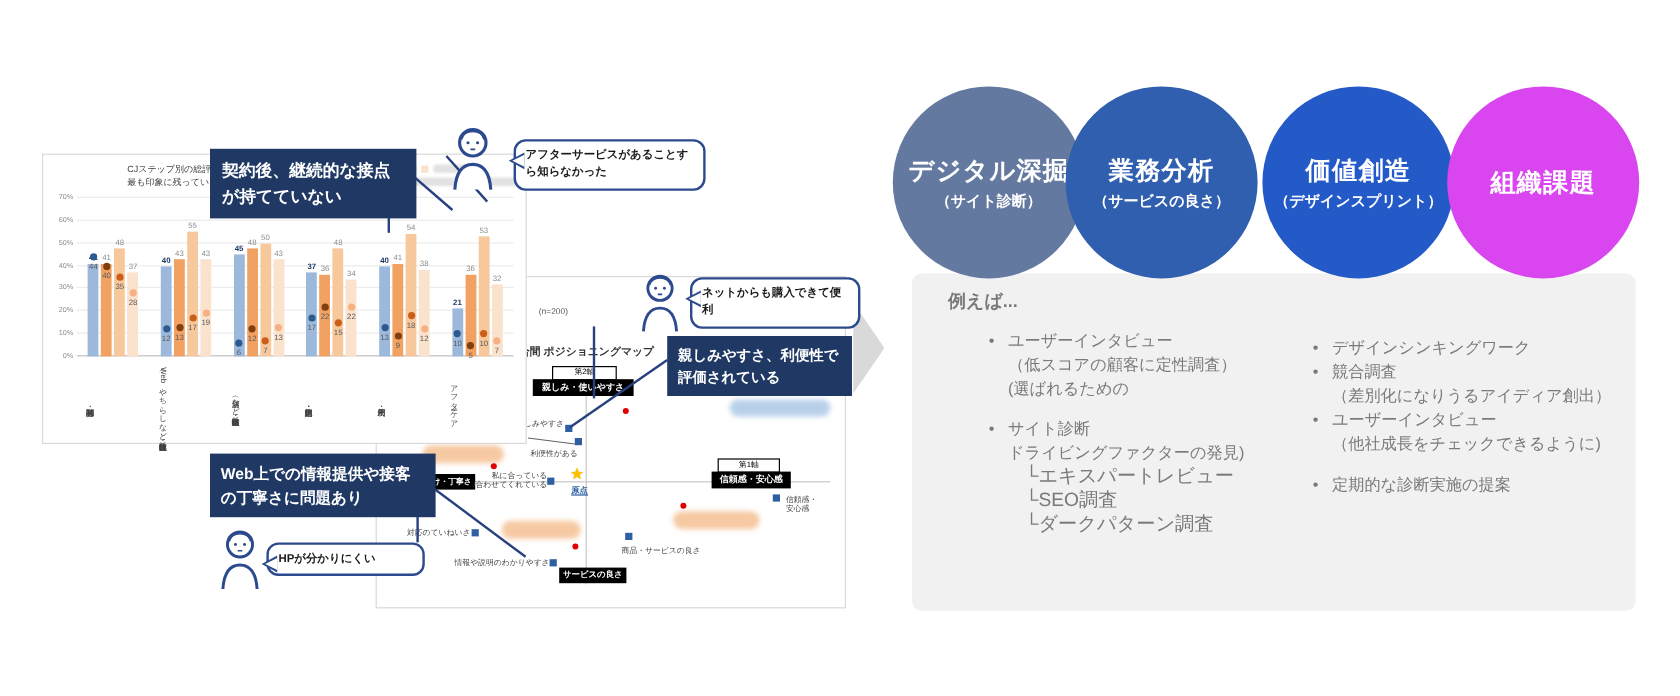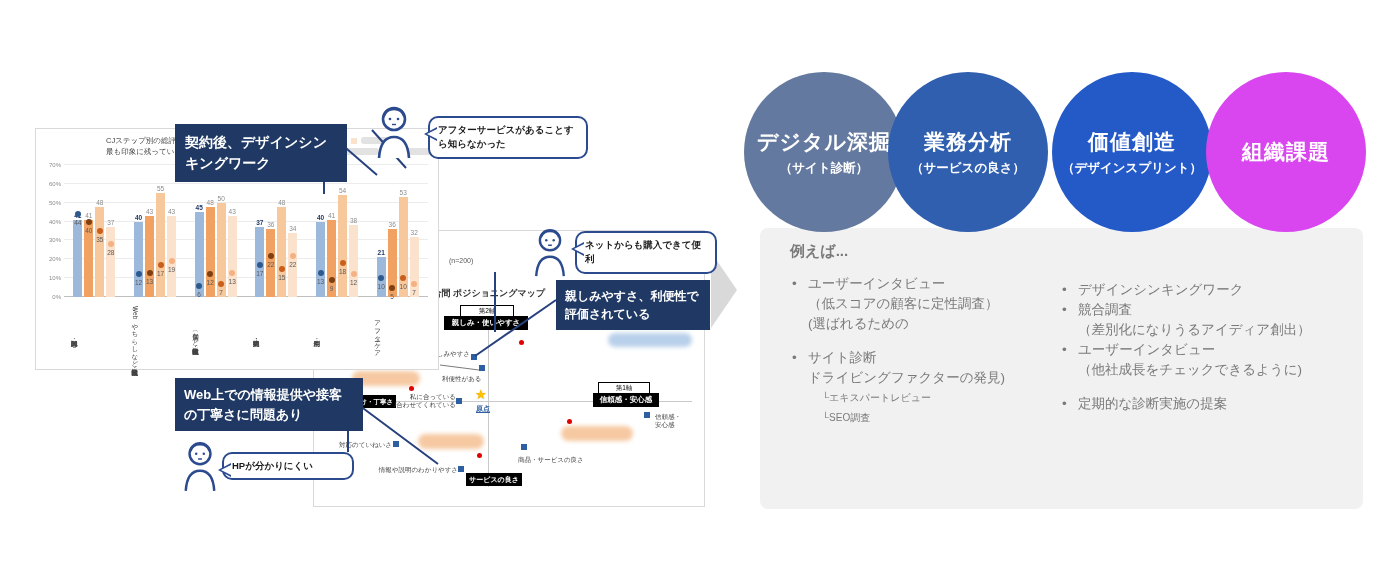--- a/index.html
+++ b/index.html
@@ -58,28 +58,28 @@
   
   #arrow{position:absolute;left:711px;top:252px;width:0;height:0;z-index:2;
          border-top:38px solid transparent;border-bottom:38px solid transparent;border-left:26px solid #d9d9d9;}
   
   .big-circle{position:absolute;top:72px;width:160px;height:160px;border-radius:50%;color:#fff;
               display:flex;flex-direction:column;align-items:center;justify-content:center;text-align:center;z-index:3;}
   .big-circle .t{font-size:21px;font-weight:bold;letter-spacing:1px;}
   .big-circle .s{font-size:12.5px;font-weight:bold;margin-top:4px;}
   #examples{position:absolute;left:760px;top:228px;width:603px;height:281px;background:#f1f1f2;border-radius:8px;z-index:1;}
   #ex-header{position:absolute;left:30px;top:14px;font-size:15px;font-weight:bold;color:#7a7a7a;}
-  .ex-col{position:absolute;top:46px;font-size:13.5px;color:#7a7a7a;}
+  .ex-col{position:absolute;top:46px;font-size:13.5px;color:#7a7a7a;margin-left:32px;}
   #ex-left{left:32px;width:268px;}
   #ex-right{left:302px;width:290px;top:52px;}
   .ex-line{line-height:20px;}
   .ex-line.gap{margin-top:14px;}
   .ex-line .blt{display:inline-block;width:16px;}
   .ex-line.i1{padding-left:16px;}
-  .ex-line.i2{padding-left:30px;font-size:10px;}
+  .ex-line.i2{padding-left:30px;font-size:16px;}
 </style>
 </head>
 <body>
 
 <div id="panel2" class="panel">
   <div id="sc-n">(n=200)</div>
   <div id="sc-title">全項目 競合間 ポジショニングマップ</div>
   <div class="axis-line" style="left:174px;top:76px;width:1px;height:180px;"></div>
   <div class="axis-line" style="left:24px;top:170px;width:354px;height:1px;"></div>
 
@@ -279,21 +279,21 @@
   <line x1="324" y1="146" x2="324" y2="194" stroke="#27407e" stroke-width="2"></line>
   <line x1="340" y1="143" x2="377" y2="175" stroke="#27407e" stroke-width="2"></line>
   <line x1="372" y1="130" x2="406" y2="168" stroke="#27407e" stroke-width="2"></line>
   <line x1="495" y1="272" x2="495" y2="332" stroke="#27407e" stroke-width="2"></line>
   <line x1="556" y1="300" x2="475" y2="356" stroke="#27407e" stroke-width="2"></line>
   <line x1="348" y1="386" x2="348" y2="452" stroke="#27407e" stroke-width="2"></line>
   <line x1="352" y1="400" x2="438" y2="464" stroke="#27407e" stroke-width="2"></line>
   <line x1="345" y1="400" x2="360" y2="400" stroke="#27407e" stroke-width="2"></line>
 </svg>
 
-<div id="c1" class="callout">契約後、デザインシンキングワーク</div>
+<div id="c1" class="callout">契約後、継続的な接点が持てていない</div>
 <div id="c4" class="callout">親しみやすさ、利便性で評価されている</div>
 <div id="c5" class="callout">Web上での情報提供や接客の丁寧さに問題あり</div>
 
 <div class="person" style="left:372px;top:104px;"><svg width="44" height="56" viewBox="0 0 44 56">
       <path d="M7 54 C8 39 14 33 22 33 C30 33 36 39 37 54" fill="#fff" stroke="#2c4a8e" stroke-width="2.6"></path>
       <circle cx="22" cy="15" r="11" fill="#fff" stroke="#2c4a8e" stroke-width="2.6"></circle>
       <path d="M12 12 Q14 5 22 5 Q30 5 32 12" fill="none" stroke="#2c4a8e" stroke-width="2.6"></path>
       <circle cx="18" cy="15" r="1.3" fill="#2c4a8e"></circle>
       <circle cx="26" cy="15" r="1.3" fill="#2c4a8e"></circle>
       <path d="M20 20.5 h4" stroke="#2c4a8e" stroke-width="1.4"></path>
@@ -341,20 +341,21 @@
 <div id="examples">
   <div id="ex-header">例えば...</div>
   <div id="ex-left" class="ex-col">
       <div class="ex-line i0"><span class="blt">•</span><span>ユーザーインタビュー</span></div>
       <div class="ex-line i1"><span>（低スコアの顧客に定性調査）</span></div>
       <div class="ex-line i1"><span>(選ばれるための</span></div>
       <div class="ex-line i0 gap"><span class="blt">•</span><span>サイト診断</span></div>
       <div class="ex-line i1"><span>ドライビングファクターの発見)</span></div>
       <div class="ex-line i2"><span>└エキスパートレビュー</span></div>
       <div class="ex-line i2"><span>└SEO調査</span></div>
+      <div class="ex-line i2"><span>└ダークパターン調査</span></div>
     </div>
   <div id="ex-right" class="ex-col">
       <div class="ex-line i0"><span class="blt">•</span><span>デザインシンキングワーク</span></div>
       <div class="ex-line i0"><span class="blt">•</span><span>競合調査</span></div>
       <div class="ex-line i1"><span>（差別化になりうるアイディア創出）</span></div>
       <div class="ex-line i0"><span class="blt">•</span><span>ユーザーインタビュー</span></div>
       <div class="ex-line i1"><span>（他社成長をチェックできるように)</span></div>
       <div class="ex-line i0 gap"><span class="blt">•</span><span>定期的な診断実施の提案</span></div>
     </div>
 </div>

